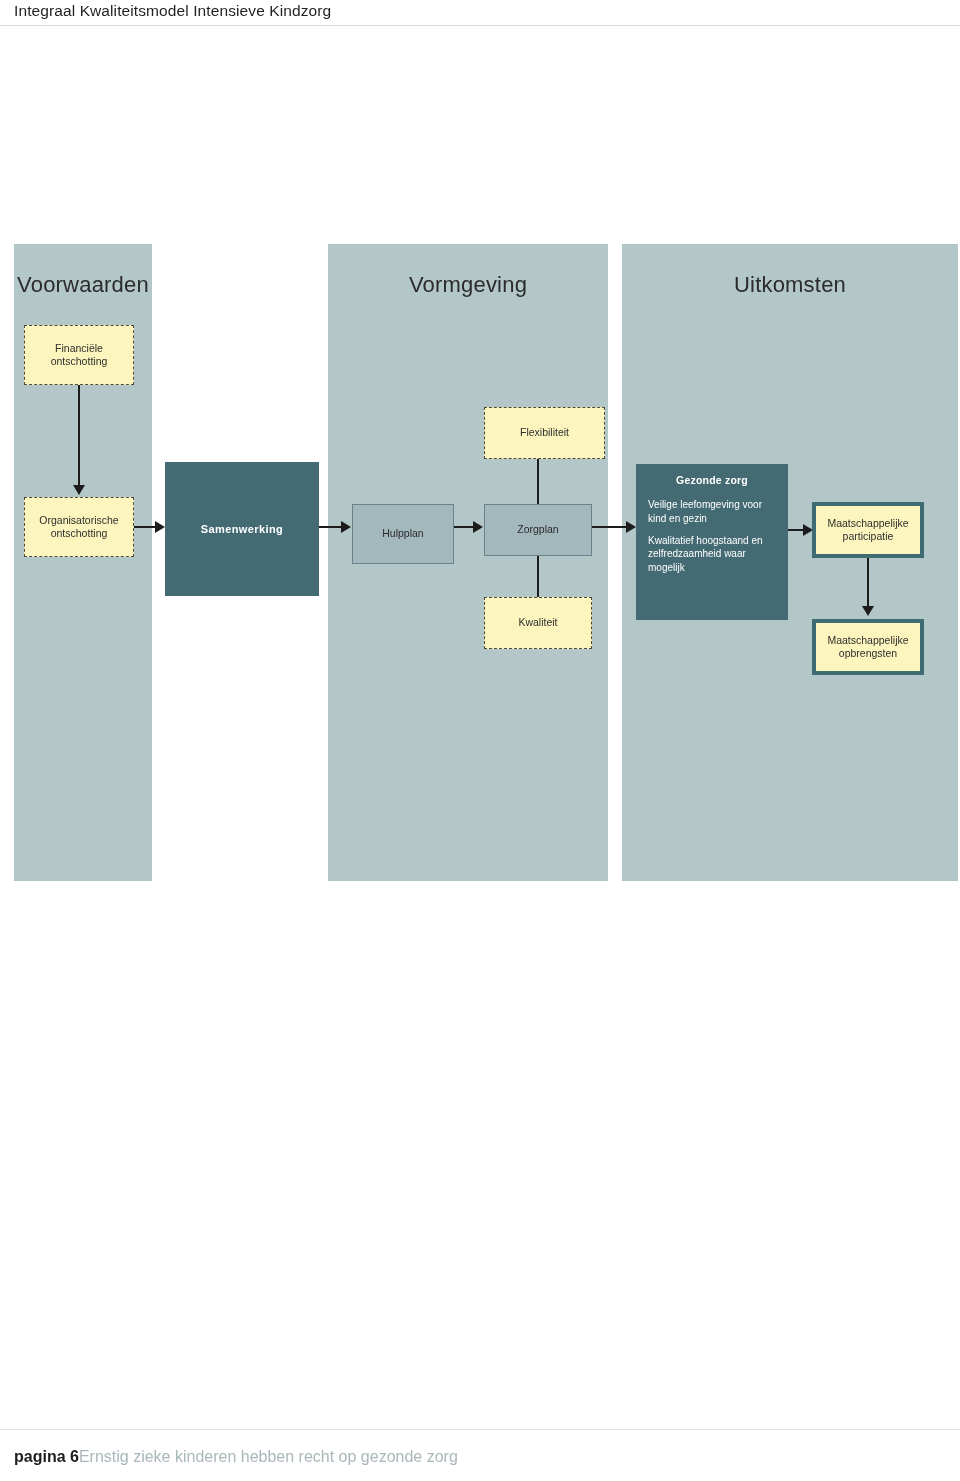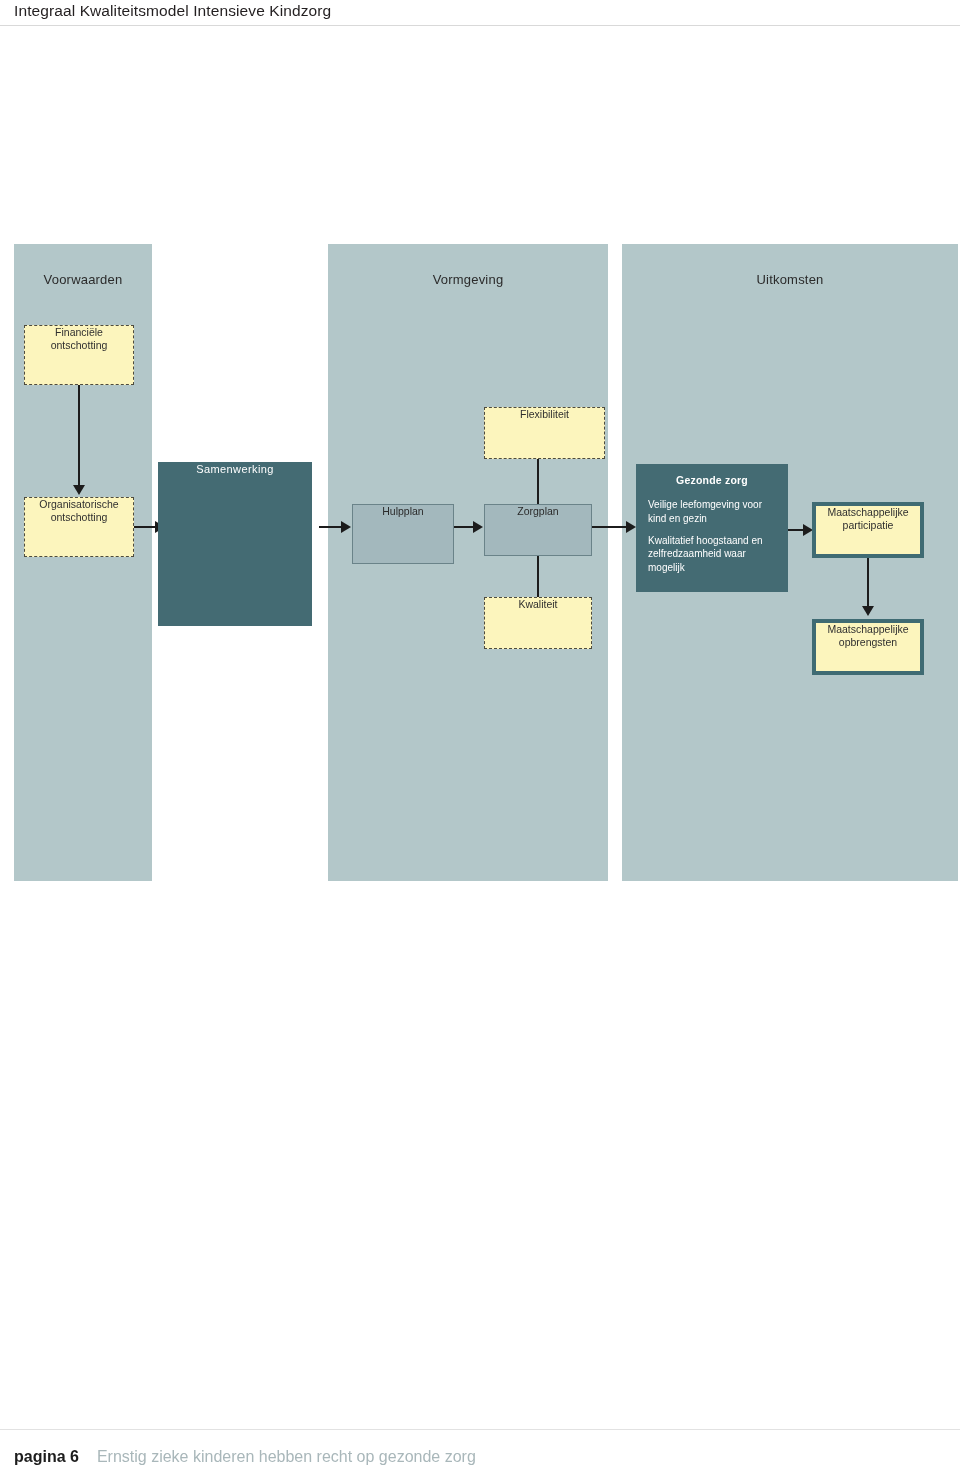--- a/index.html
+++ b/index.html
@@ -51,30 +51,31 @@
   }
   #panel-voorwaarden { left: 14px;  width: 138px; }
   #panel-vormgeving  { left: 328px; width: 280px; }
   #panel-uitkomsten  { left: 622px; width: 336px; }
 
   .panel-title {
     position: absolute;
     top: 28px;
     width: 100%;
     text-align: center;
-    font-size: 13px;
+    font-size: 22px;
     color: #2b2b2b;
     letter-spacing: 0.2px;
   }
 
   
   .node {
     position: absolute;
     box-sizing: border-box;
     display: flex;
+    align-items: center;
     justify-content: center;
     text-align: center;
     line-height: 1.28;
   }
 
   
   .node.dashed {
     background: #fcf5bd;
     border: 1.5px dashed #4e4b3d;
     font-size: 10.5px;
@@ -98,34 +99,34 @@
   }
 
   
   .node.teal {
     background: #446b73;
     color: #ffffff;
     font-size: 11px;
   }
 
   #node-samenwerking {
-    left: 158px; top: 222px; width: 154px; height: 164px;
-    font-weight: normal;
+    left: 165px; top: 222px; width: 154px; height: 134px;
+    font-weight: bold;
     letter-spacing: 0.4px;
   }
 
   #node-financiele      { left: 24px;  top: 85px;  width: 110px; height: 60px; }
   #node-organisatorische{ left: 24px;  top: 257px; width: 110px; height: 60px; }
   #node-flexibiliteit   { left: 484px; top: 167px; width: 121px; height: 52px; }
   #node-kwaliteit       { left: 484px; top: 357px; width: 108px; height: 52px; }
   #node-hulpplan        { left: 352px; top: 264px; width: 102px; height: 60px; }
   #node-zorgplan        { left: 484px; top: 264px; width: 108px; height: 52px; }
 
   #node-gezondezorg {
-    left: 636px; top: 224px; width: 152px; height: 128px;
+    left: 636px; top: 224px; width: 152px; height: 156px;
     display: block;
     padding: 10px 12px 8px 12px;
     box-sizing: border-box;
     text-align: left;
   }
   #node-gezondezorg .gz-heading {
     font-weight: bold;
     font-size: 10.5px;
     text-align: center;
     margin-bottom: 11px;
@@ -172,21 +173,20 @@
     width: 960px;
     height: 1px;
     background: #e2e2e2;
   }
   #footer {
     position: absolute;
     left: 14px;
     top: 1448px;
     display: flex;
     align-items: baseline;
-    gap: 18px;
     white-space: nowrap;
   }
   #footer-page {
     font-size: 16px;
     font-weight: bold;
     color: #1d1d1d;
   }
   #footer-tagline {
     font-size: 16px;
     color: #a9b7ba;

